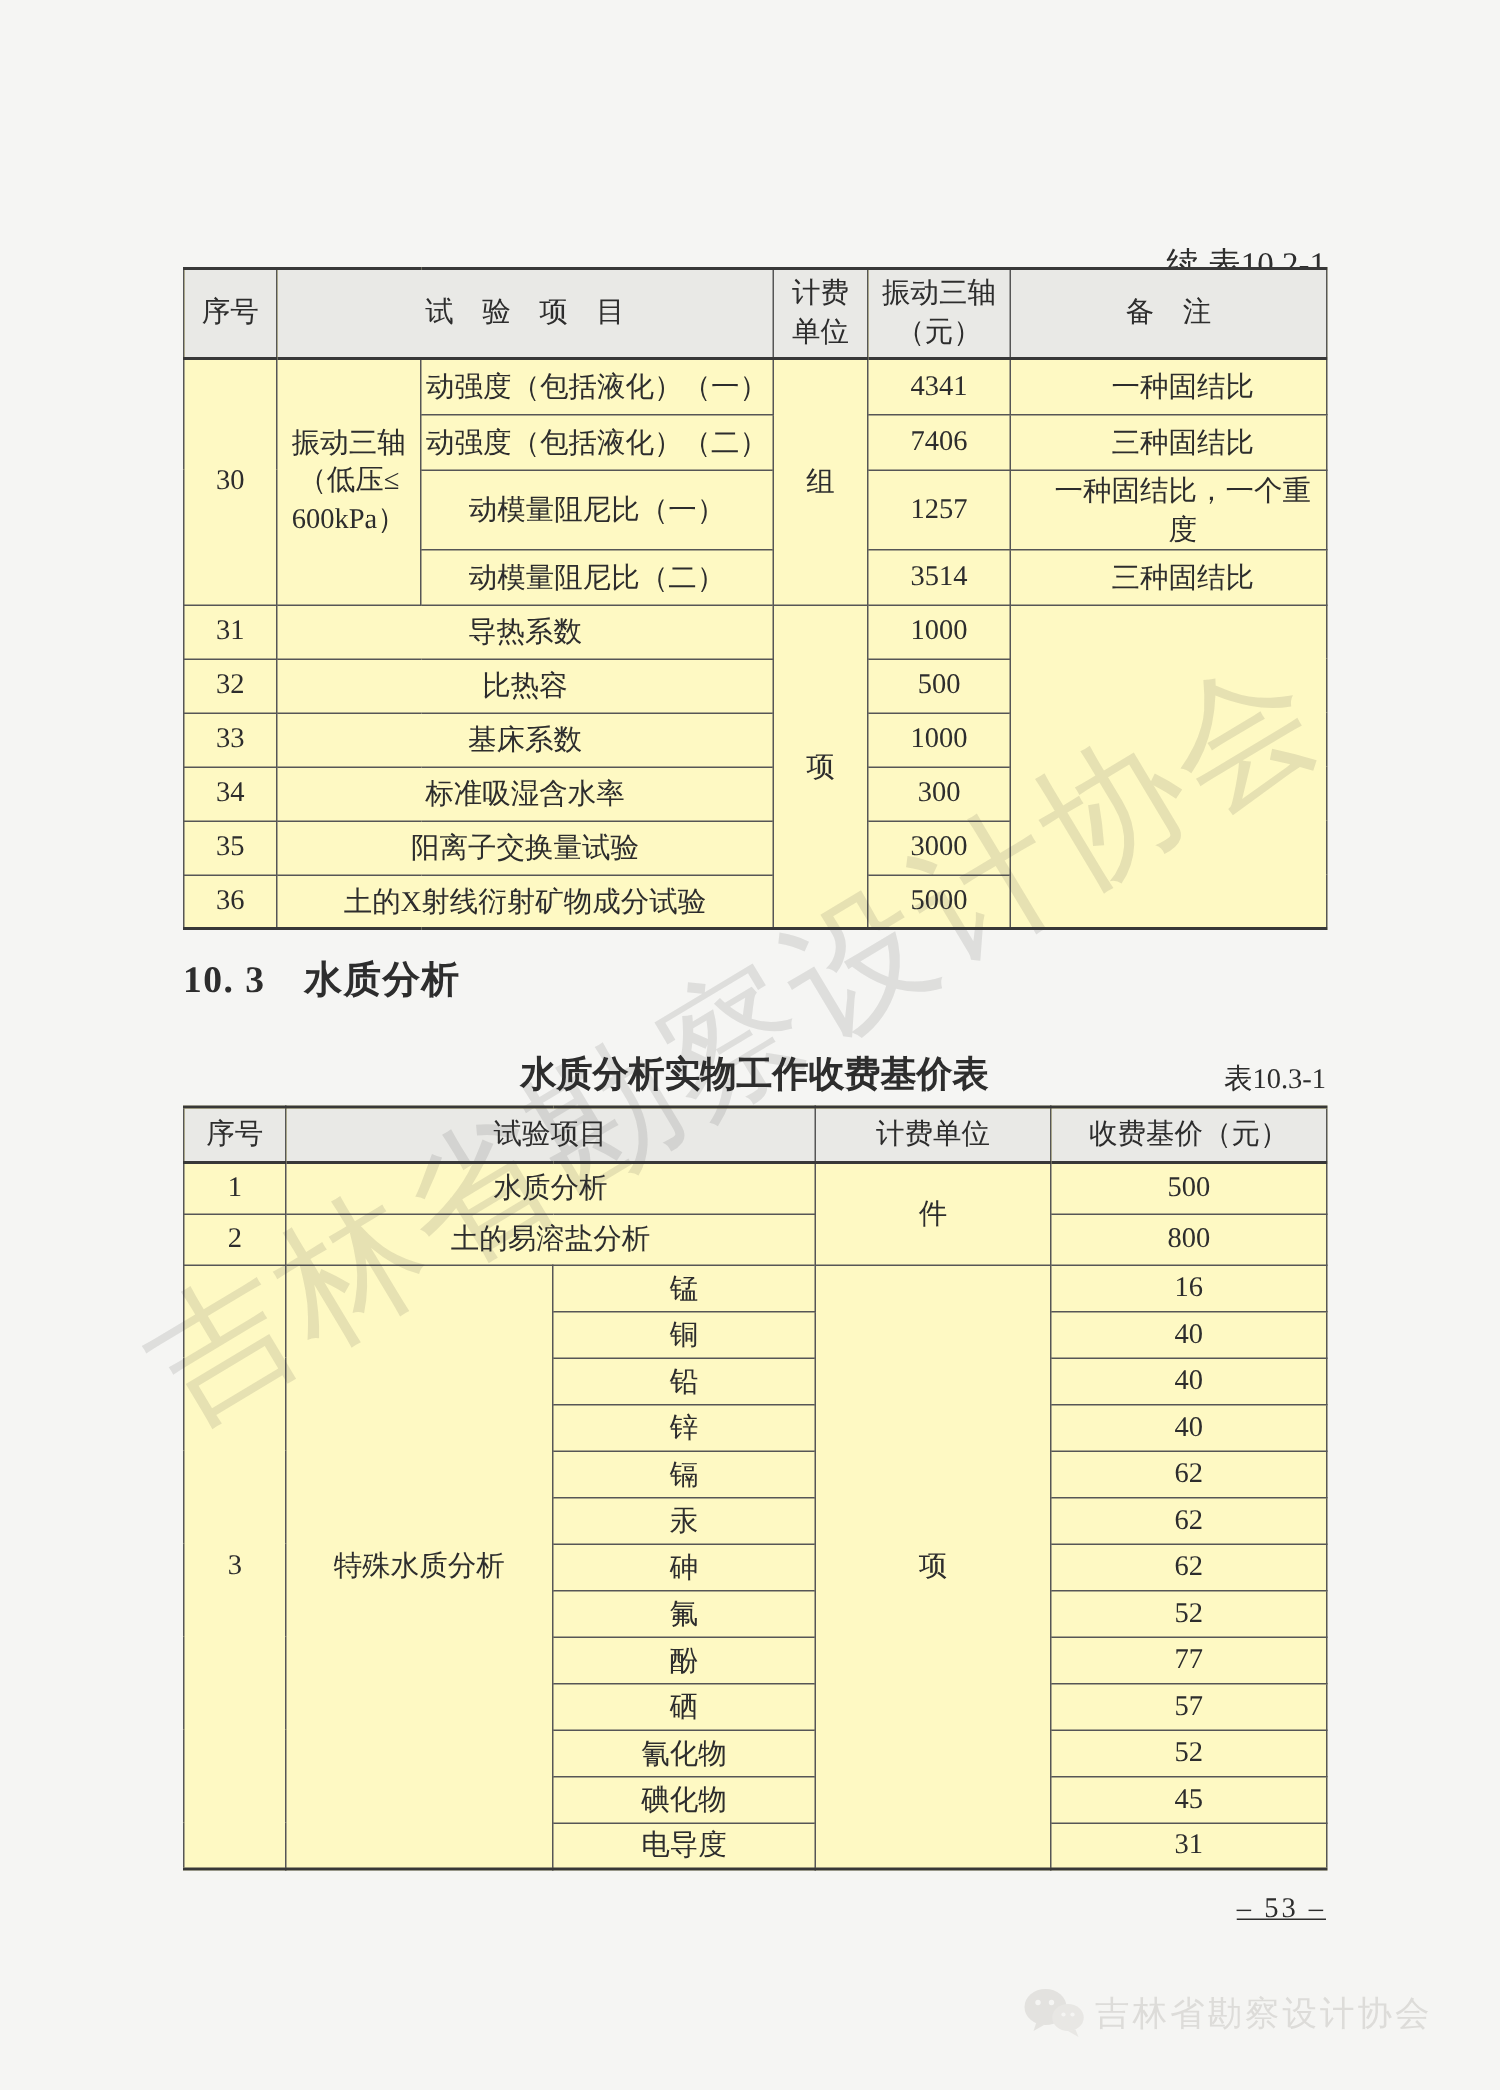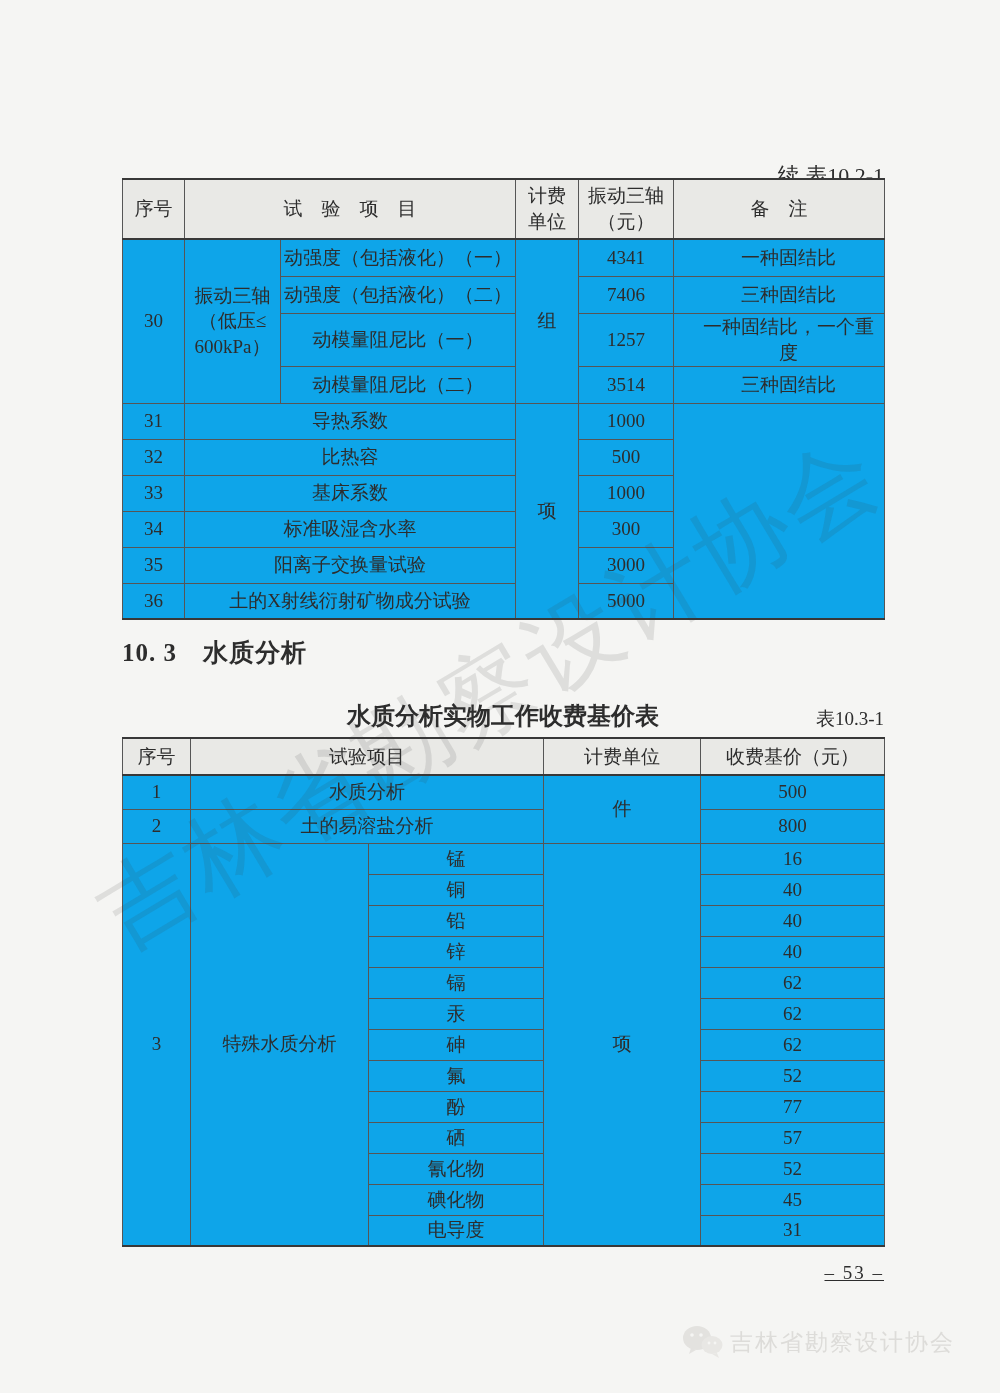--- a/index.html
+++ b/index.html
@@ -16,21 +16,21 @@
     position:absolute;left:30px;top:630px;width:920px;
     transform:rotate(-31deg);
     font-size:95px;letter-spacing:4px;white-space:nowrap;
     color:rgba(60,60,60,0.12);
     text-align:center;
     z-index:5;pointer-events:none;
   }
 
   .cont-label{position:absolute;top:161px;right:116px;font-size:22px;}
 
-  table{border-collapse:collapse;table-layout:fixed;background:#0ea5e9;
+  table{border-collapse:collapse;table-layout:fixed;background:#fef9c3;
         border-top:2.5px solid #383838;border-bottom:2.5px solid #383838;}
   td{border:1px solid #565656;text-align:center;vertical-align:middle;
      font-size:19px;padding:0 2px;overflow:hidden;}
   thead td{background:#e9e9e6;border-bottom:2px solid #383838;line-height:1.25;}
   .pre{white-space:pre-line;line-height:1.35;}
   .note-cell{text-align:center;padding-left:21px;}
 
   #table1{position:absolute;left:122px;top:178px;width:762px;}
   #table1 thead tr{height:60px;}
   #table1 tbody tr.g30{height:37px;}

